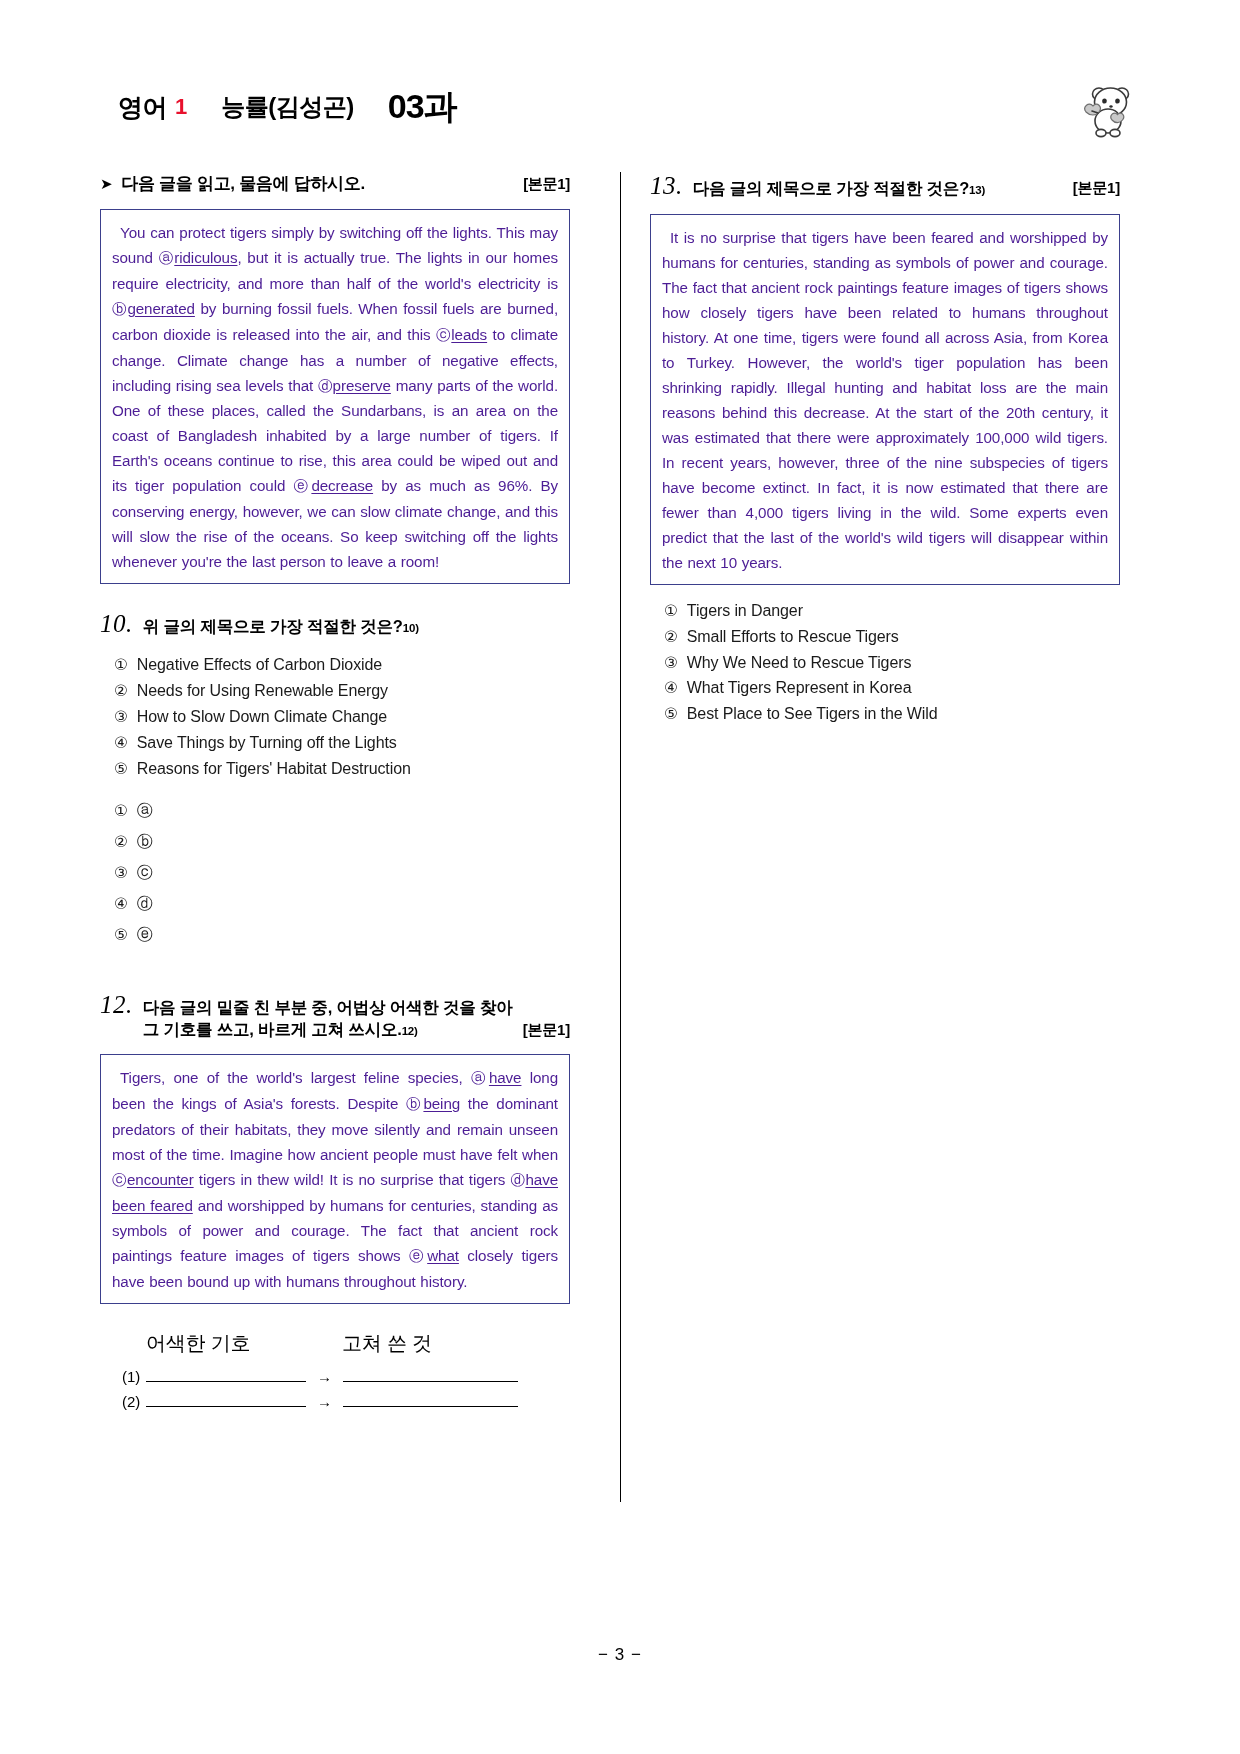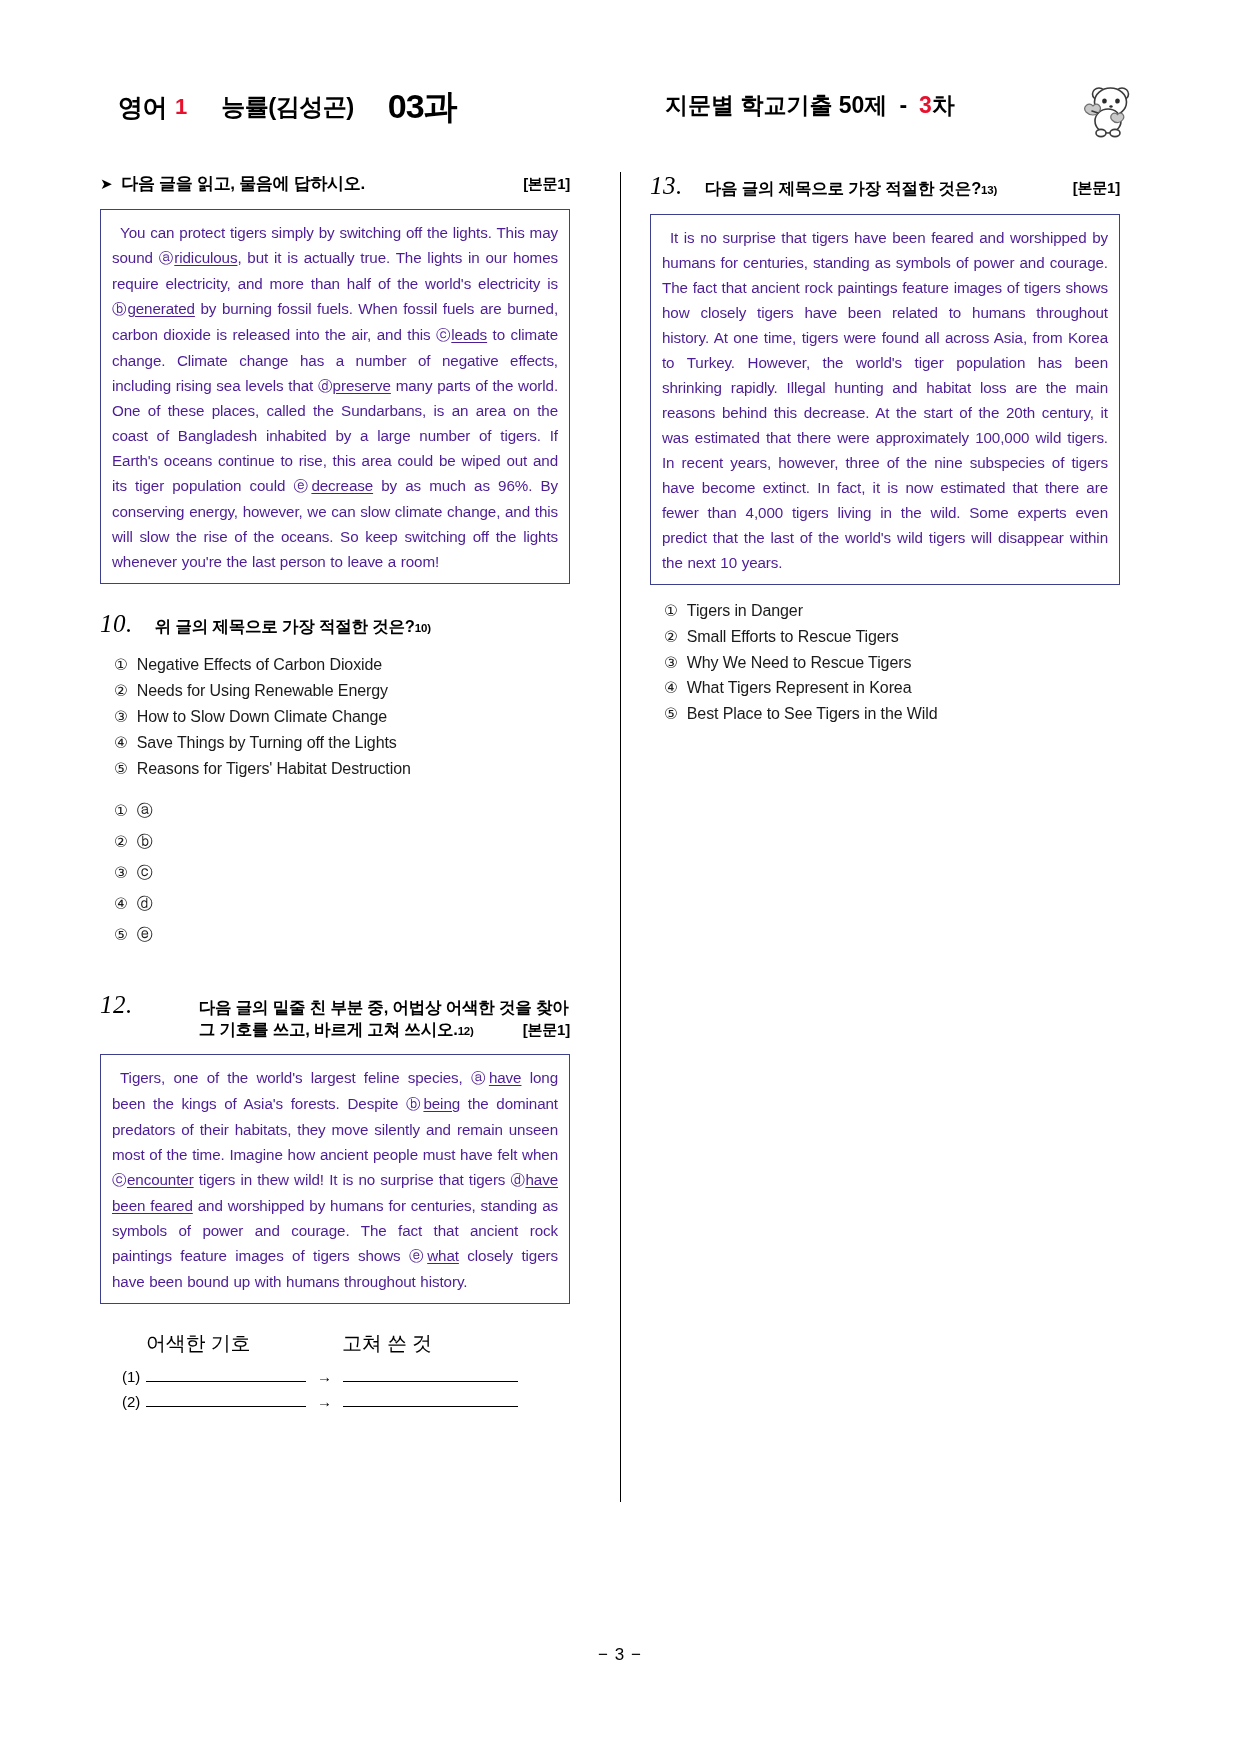--- a/index.html
+++ b/index.html
@@ -127,21 +127,21 @@
     display: flex;
     align-items: baseline;
     margin-top: 26px;
     margin-bottom: 13px;
   }
   .qnum {
     font-family: "Liberation Serif", "DejaVu Serif", serif;
     font-style: italic;
     font-size: 25px;
     font-weight: normal;
-    margin-right: 22px;
+    margin-right: 10px;
     flex: 0 0 auto;
     letter-spacing: 0.5px;
   }
   .qtext-wrap { flex: 1 1 auto; }
   .qtext {
     font-size: 16.5px;
     font-weight: bold;
     letter-spacing: -0.2px;
     line-height: 1.5;
     display: flex;
@@ -239,26 +239,20 @@
 </style>
 </head>
 <body>
 
 <div class="header">
   <div class="hdr-left">
     <span class="hdr-subject">영어</span>
       <span class="hdr-subject-num">1</span>
     <span class="hdr-pub">능률(김성곤)</span>
     <span class="hdr-lesson">03과</span>
-  </div>
-  <div class="hdr-right">
-    <span class="hdr-series">지문별 학교기출 50제</span>
-    <span class="hdr-series" style="margin:0 12px;">-</span>
-    <span class="hdr-round-num">3</span>
-      <span class="hdr-round-unit">차</span>
   </div>
   <div class="mascot">
     <svg viewBox="0 0 72 72" width="72" height="72" aria-hidden="true">
       <g fill="#ffffff" stroke="#3a3a3a" stroke-width="1.6">
         <ellipse cx="27" cy="24" rx="6.5" ry="6"></ellipse>
         <ellipse cx="50" cy="24" rx="6.5" ry="6"></ellipse>
         <ellipse cx="38.5" cy="32" rx="16" ry="14"></ellipse>
         <ellipse cx="36" cy="51" rx="13" ry="12"></ellipse>
         <ellipse cx="29" cy="63" rx="5" ry="3.6"></ellipse>
         <ellipse cx="43" cy="63" rx="5" ry="3.6"></ellipse>
@@ -334,21 +328,21 @@
     <div class="opt opt-spaced">
         <span class="opt-num">④</span>
         <span>ⓓ</span>
       </div>
     <div class="opt opt-spaced">
         <span class="opt-num">⑤</span>
         <span>ⓔ</span>
       </div>
   </div>
 
-  <div class="qhead" style="margin-top:40px;gap:44px;">
+  <div class="qhead" style="margin-top:40px;">
     <span class="qnum">12.</span>
     <span class="qtext-wrap">
       <span class="qtext">
           <span class="qtext-main">다음 글의 밑줄 친 부분 중, 어법상 어색한 것을 찾아</span>
         </span>
       <span class="qline2">
           <span>그 기호를 쓰고, 바르게 고쳐 쓰시오.</span>
           <span class="qsup">12)</span>
           <span class="src-tag">[본문1]</span>
         </span>

